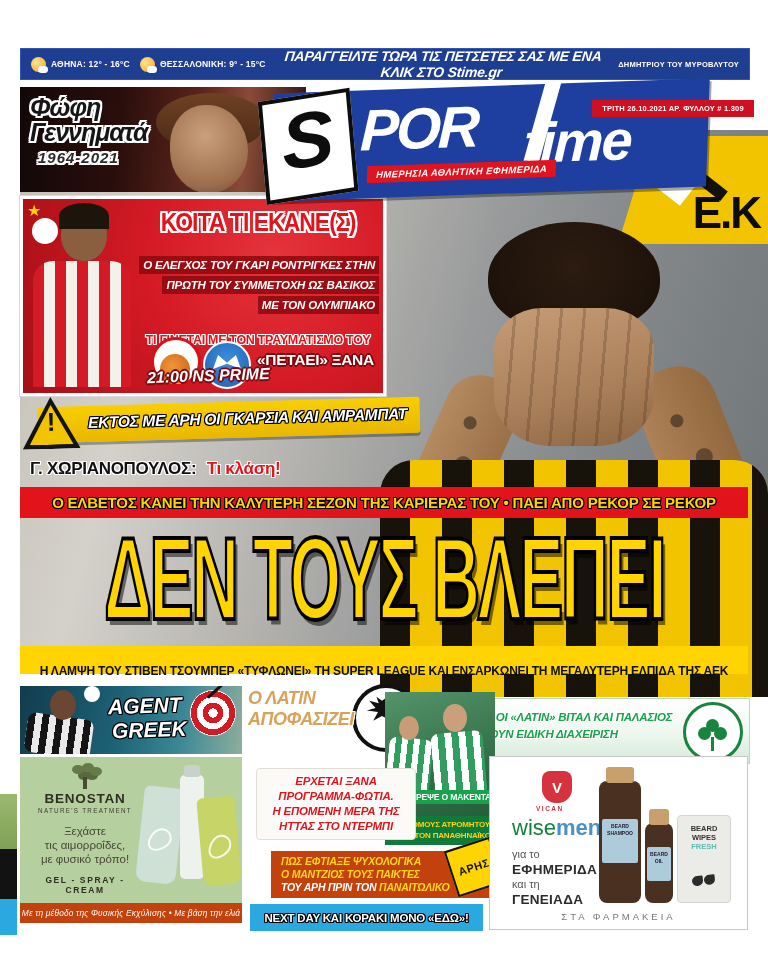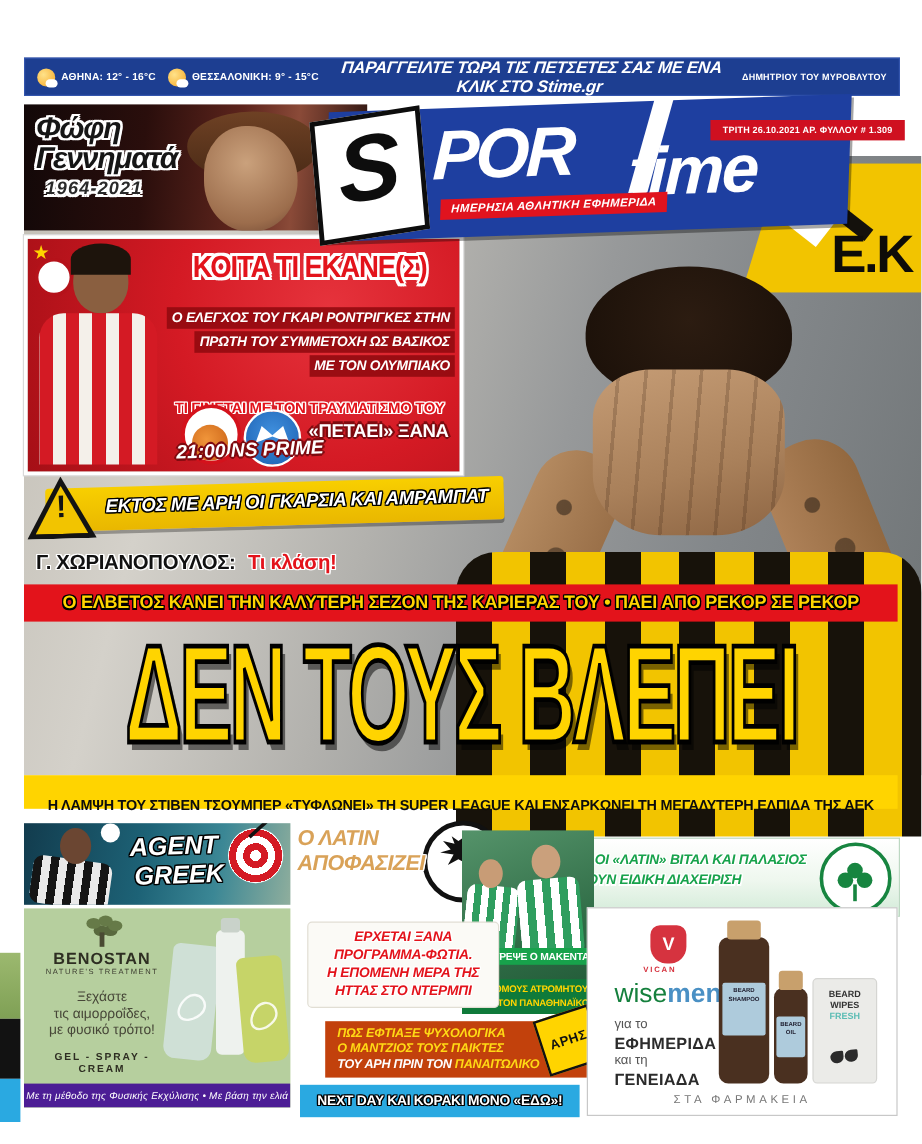--- a/index.html
+++ b/index.html
@@ -154,21 +154,21 @@
   .ben-brand{font-size:13.5px;font-weight:900;letter-spacing:.8px;color:#2e2e22;}
   .ben-sub{font-size:6.3px;letter-spacing:1.3px;color:#3c3c30;margin-top:1px;}
   .ben-line{font-size:11.5px;color:#474738;line-height:14px;}
   .ben-forms{font-size:8.5px;font-weight:900;letter-spacing:1.6px;color:#2e2e22;margin-top:9px;}
   .tube1{position:absolute;right:62px;top:30px;width:40px;height:96px;border-radius:6px 6px 10px 10px;background:#cfe0d6;transform:rotate(6deg);}
   .spray{position:absolute;right:38px;top:18px;width:24px;height:104px;border-radius:5px;background:#eef2ee;}
   .spray:before{content:"";position:absolute;left:4px;top:-10px;width:16px;height:12px;background:#c9d2ca;border-radius:3px;}
   .tube2{position:absolute;right:4px;top:40px;width:38px;height:88px;border-radius:6px 6px 10px 10px;background:#c6d468;transform:rotate(-5deg);}
   .drop{position:absolute;left:50%;top:42%;width:16px;height:22px;border:2px solid rgba(255,255,255,.85);
         border-radius:50% 50% 50% 50%/40% 40% 60% 60%;transform:translateX(-50%) rotate(45deg);}
-  #ben-foot{position:absolute;left:0;bottom:0;width:100%;height:20px;background:#4c1d95;color:#fff;
+  #ben-foot{position:absolute;left:0;bottom:0;width:100%;height:20px;background:#c2410c;color:#fff;
         font-size:8.3px;font-style:italic;display:flex;align-items:center;justify-content:center;letter-spacing:.2px;}
 
   
   #paok-title{left:248px;top:688px;width:150px;z-index:5;color:#d9a258;font-size:18px;font-weight:900;font-style:italic;
         line-height:21px;letter-spacing:-.5px;}
   #paok-logo{left:352px;top:684px;width:60px;height:60px;border-radius:50%;background:#fff;border:4px solid #111;z-index:4;overflow:hidden;}
   #paok-logo .eagle{position:absolute;left:6px;top:8px;width:40px;height:40px;background:#111;
         clip-path:polygon(50% 12%,64% 2%,58% 18%,82% 12%,66% 30%,88% 36%,60% 40%,72% 62%,50% 50%,28% 62%,40% 40%,12% 36%,34% 30%,18% 12%,42% 18%,36% 2%);}
   #paok-body{left:256px;top:768px;width:158px;height:70px;background:#fbfaf6;border:1px solid #e1ded4;border-radius:4px;z-index:5;
         display:flex;flex-direction:column;align-items:center;justify-content:center;}

